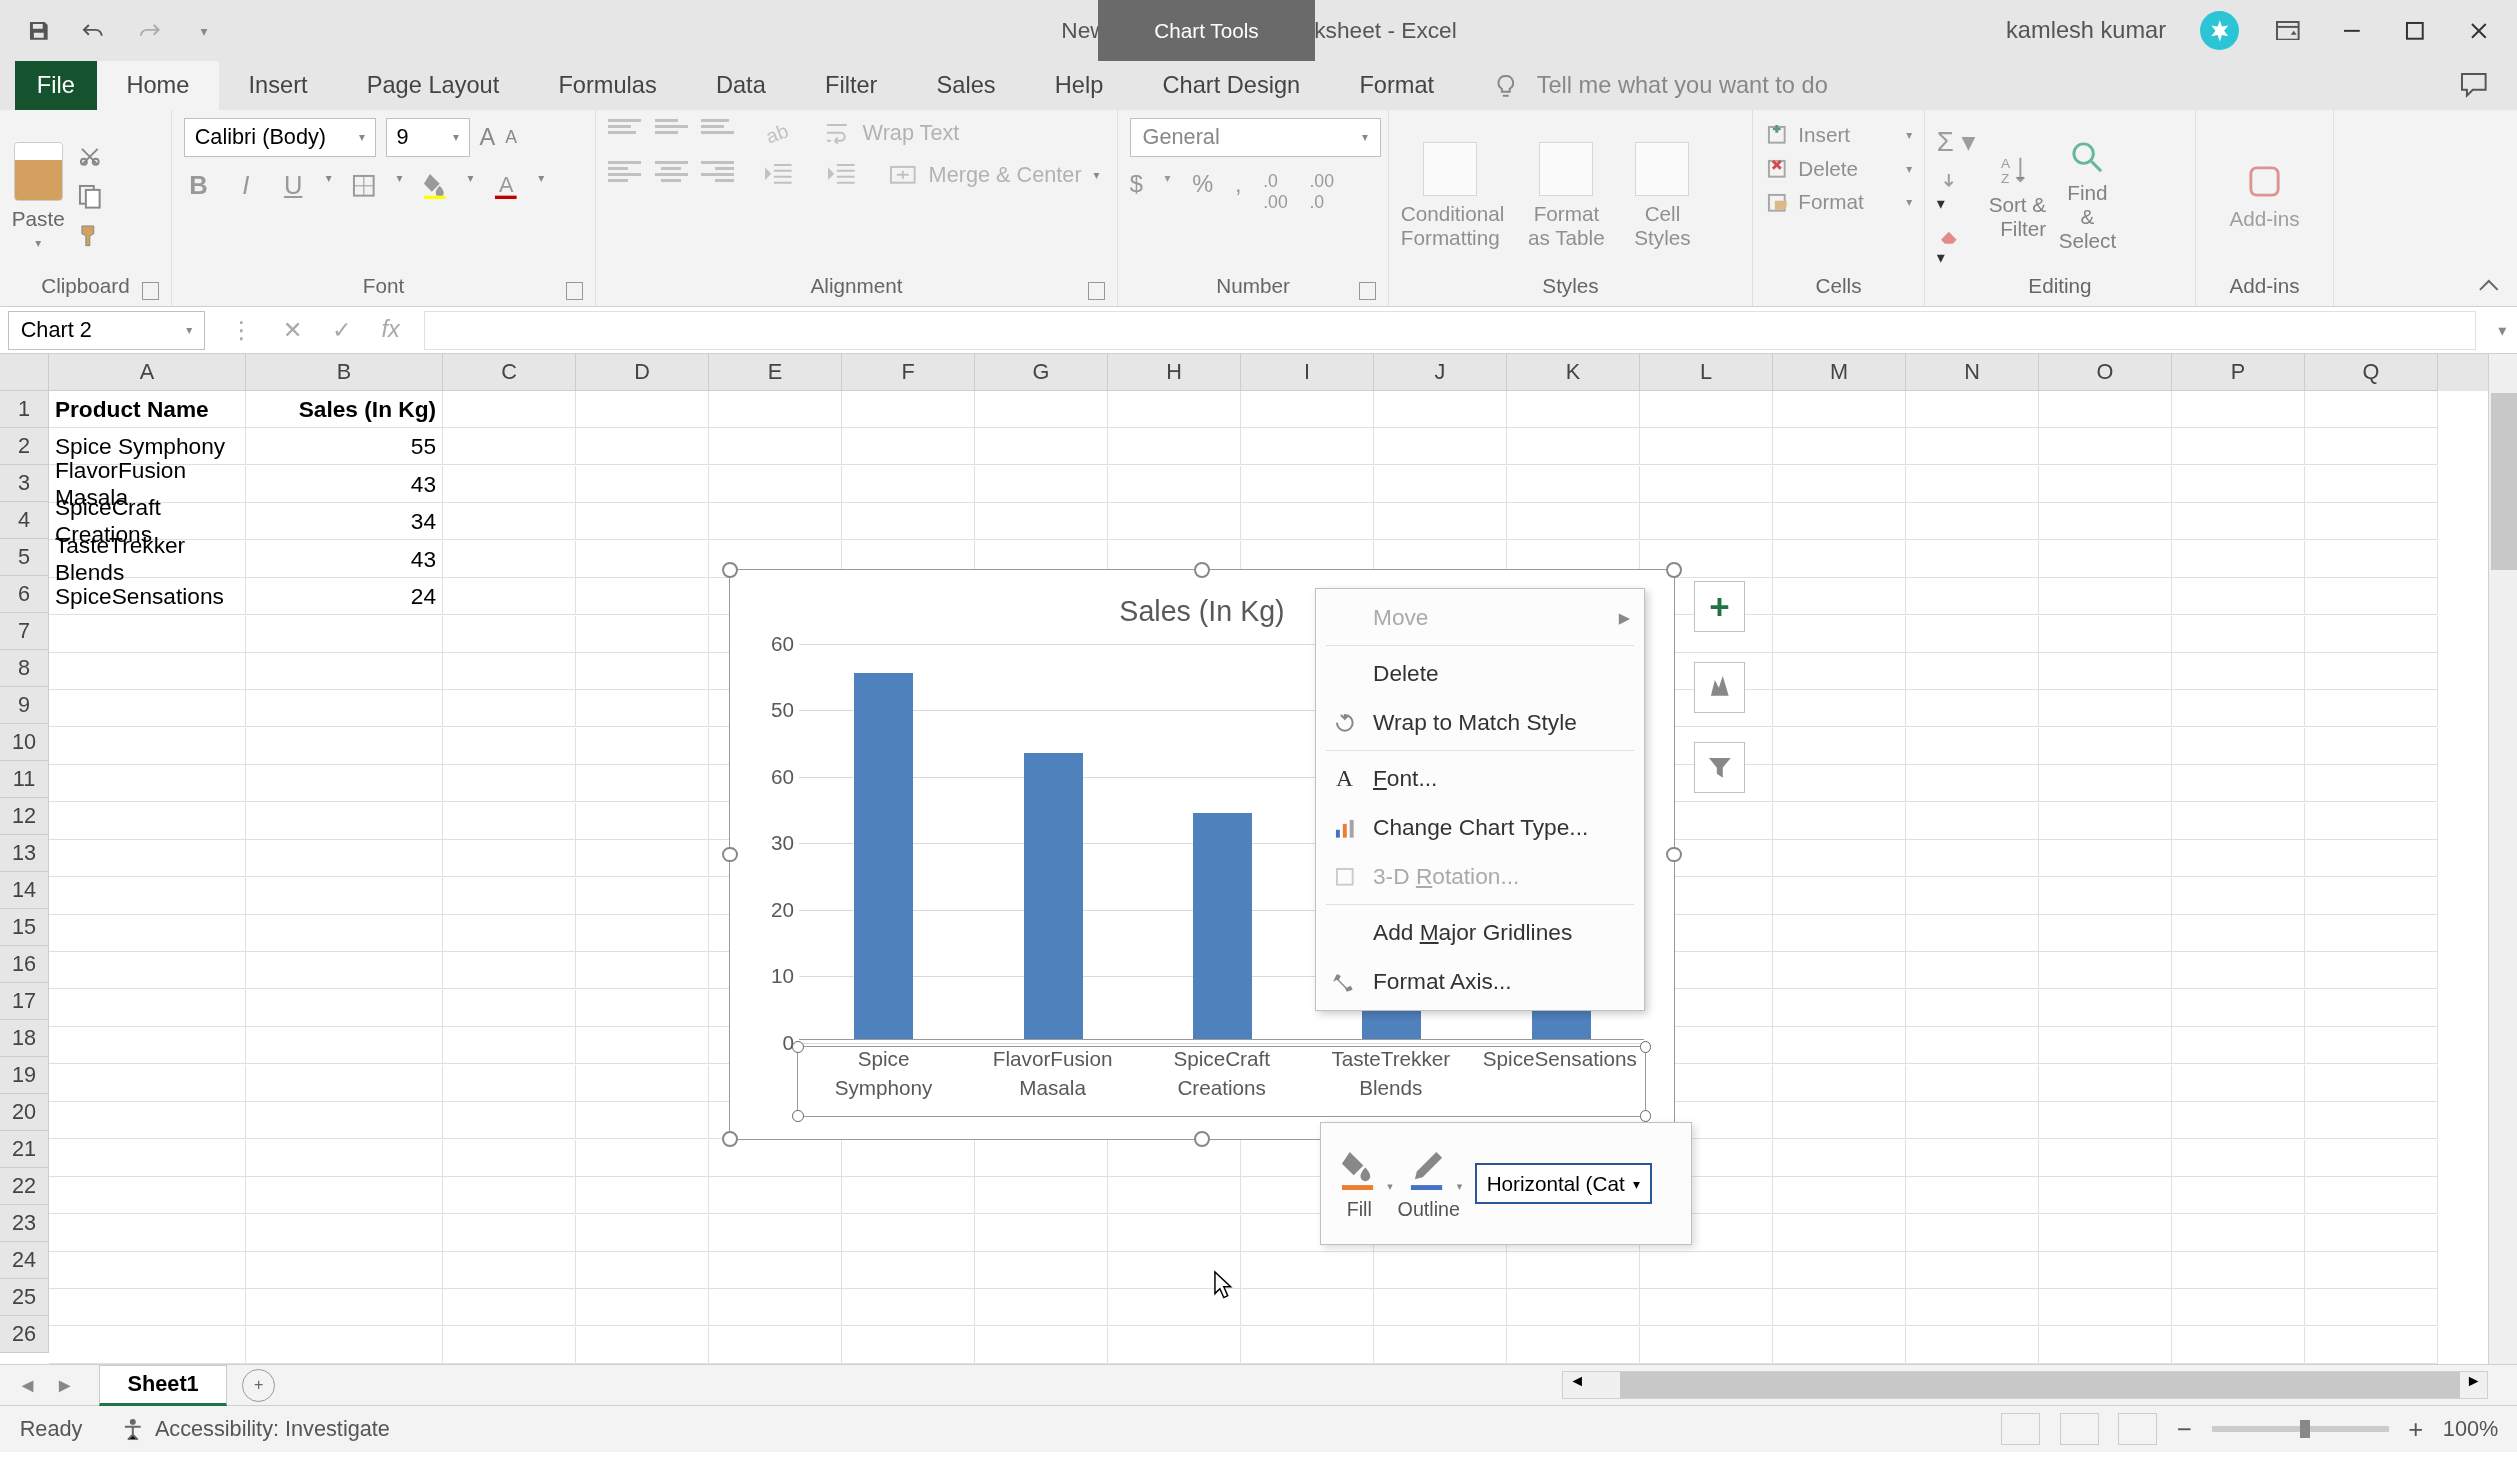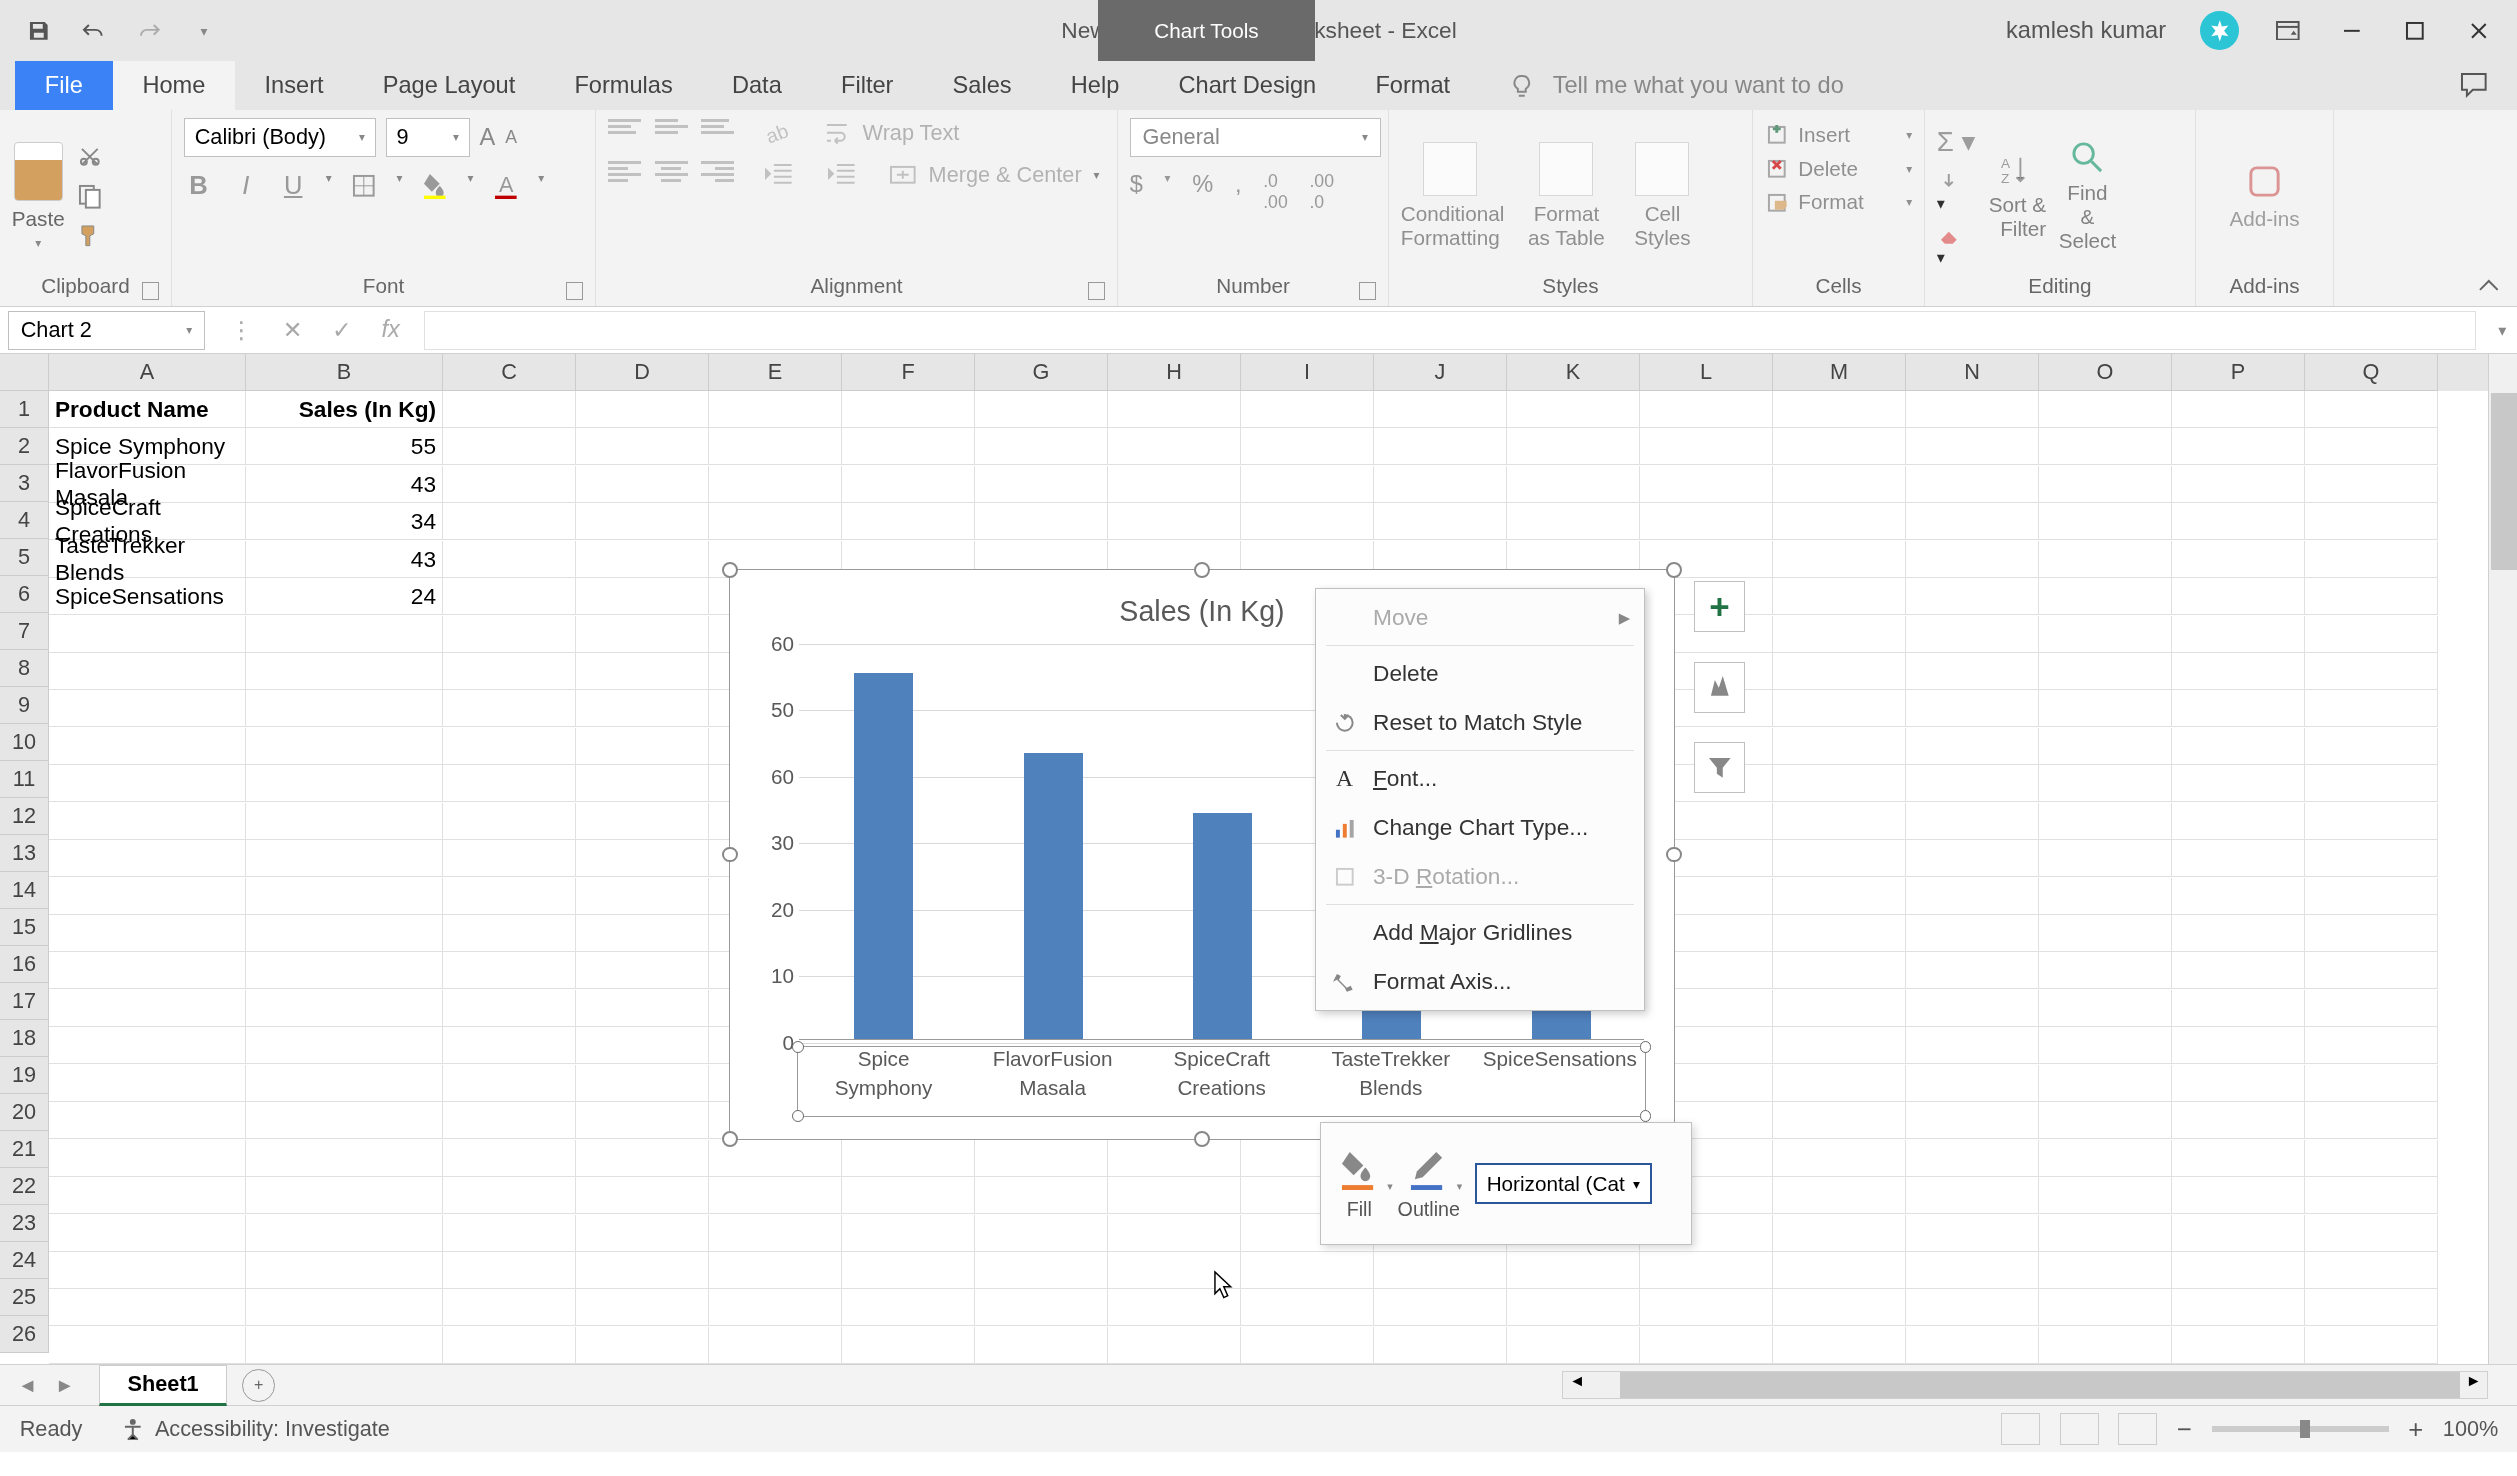--- a/index.html
+++ b/index.html
@@ -12,21 +12,21 @@
 .titlebar-center { position: absolute; left: 50%; transform: translateX(-50%); font-size: 22.7px; color: #555; }
 .chart-tools-tab { position: absolute; left: 1098px; top: 0; width: 217px; height: 61px; background: #6a6a6a; color: #fff; display: flex; align-items: center; justify-content: center; font-size: 20.7px; }
 .titlebar-right { position: absolute; right: 0; display: flex; align-items: center; gap: 34px; padding-right: 24.6px; }
 .username { font-size: 23.6px; color: #555; }
 .avatar { width: 39px; height: 39px; border-radius: 50%; background: #2bc5d6; display: flex; align-items: center; justify-content: center; }
 .win-btn { width: 29.6px; height: 29.6px; color: #333; display: flex; align-items: center; justify-content: center; }
 
 
 .ribbon-tabs { height: 49px; background: #e6e6e6; display: flex; align-items: center; padding-left: 14.8px; position: relative; }
 .ribbon-tab { padding: 0 29.6px; height: 49px; display: flex; align-items: center; font-size: 23.6px; color: #444; }
-.ribbon-tab.file { background: #3b82f6; color: #fff; padding: 0 30px; }
+.ribbon-tab.file { background: #14532d; color: #fff; padding: 0 22px; }
 .ribbon-tab.active { background: #f3f3f3; }
 .tell-me { display: flex; align-items: center; gap: 17.7px; color: #888; font-size: 23.6px; margin-left: 29.6px; }
 .comments-icon { position: absolute; right: 29.6px; width: 29.6px; height: 29.6px; }
 
 
 .ribbon { height: 197px; background: #f3f3f3; border-bottom: 1px solid #d0d0d0; display: flex; position: relative; }
 .ribbon-group { border-right: 1px solid #e0e0e0; padding: 7.9px 11.8px 3.9px; display: flex; flex-direction: column; justify-content: space-between; }
 .group-label { text-align: center; font-size: 20.7px; color: #666; padding-bottom: 3.9px; position: relative; }
 .dialog-launcher { position: absolute; right: 0; bottom: 2px; width: 17.7px; height: 17.7px; border: 1px solid #999; }
 .group-content { flex: 1; display: flex; align-items: center; gap: 11.8px; }
@@ -1093,21 +1093,21 @@
     <div class="menu-sep"></div>
     <div class="menu-item">
         <span>Delete</span>
       </div>
     <div class="menu-item">
         <span class="menu-icon">
           <svg width="23.6" height="23.6" viewBox="0 0 24 24">
             <path fill="none" stroke="#888" stroke-width="2" d="M4 12a8 8 0 108-8v4M8 4l4 4 4-4"></path>
           </svg>
         </span>
-        <span>Reset to Match Style</span>
+        <span>Wrap to Match Style</span>
       </div>
     <div class="menu-sep"></div>
     <div class="menu-item">
         <span class="menu-icon" style="font-family:serif;font-size:23.6px">A</span>
         <span><span class="underline-char">F</span>ont...</span>
       </div>
     <div class="menu-item">
         <span class="menu-icon">
           <svg width="23.6" height="23.6" viewBox="0 0 24 24">
             <rect x="3" y="14" width="4" height="8" fill="#4472c4"></rect>

